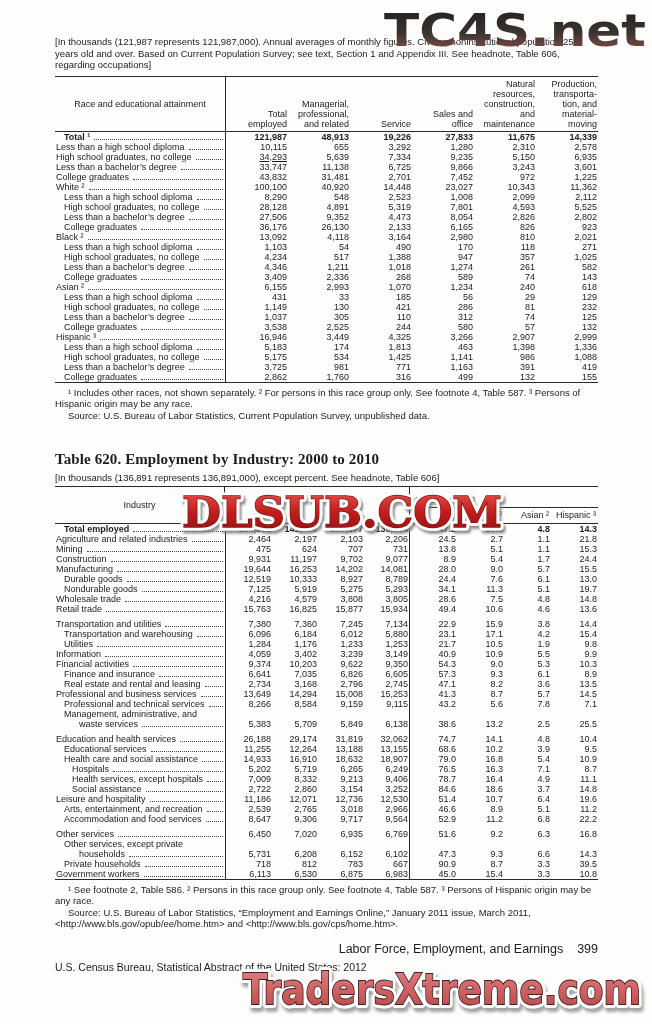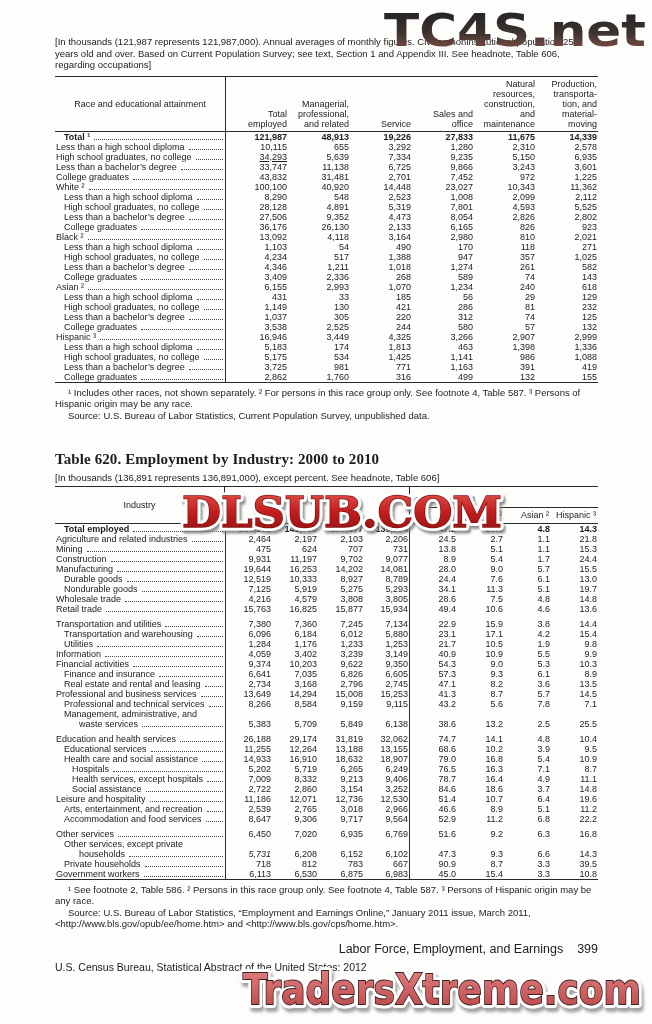--- a/index.html
+++ b/index.html
@@ -380,21 +380,21 @@
             <div class="stub">
               <div class="lblwrap ind1">
                 <div class="lline">
                   <span class="ltext">Less than a bachelor’s degree</span>
                   <span class="dots"></span>
                 </div>
               </div>
             </div>
             <div class="num" style="width: 62px;">1,037</div>
             <div class="num" style="width: 62px;">305</div>
-            <div class="num" style="width: 62px;">220</div>
+            <div class="num" style="width: 62px;">110</div>
             <div class="num" style="width: 62px;">312</div>
             <div class="num" style="width: 62px;">74</div>
             <div class="num" style="width: 62px;">125</div>
           </div>
           <div class="trow">
             <div class="stub">
               <div class="lblwrap ind1">
                 <div class="lline">
                   <span class="ltext">College graduates</span>
                   <span class="dots"></span>
@@ -1077,21 +1077,21 @@
               <div class="lblwrap ind1">
                 <div class="lline">
                   <span class="ltext">Other services, except private</span>
                 </div>
                 <div class="lline cont">
                   <span class="ltext">households</span>
                   <span class="dots"></span>
                 </div>
               </div>
             </div>
-            <div class="num" style="width: 46px; font-style: italic;">5,731</div>
+            <div class="num" style="width: 46px;">5,731</div>
             <div class="num" style="width: 46px;">6,208</div>
             <div class="num" style="width: 46px;">6,152</div>
             <div class="num divR" style="width: 46px;">6,102</div>
             <div class="num" style="width: 47px;">47.3</div>
             <div class="num" style="width: 47px;">9.3</div>
             <div class="num" style="width: 47px;">6.6</div>
             <div class="num" style="width: 47px;">14.3</div>
           </div>
           <div class="trow">
             <div class="stub">

